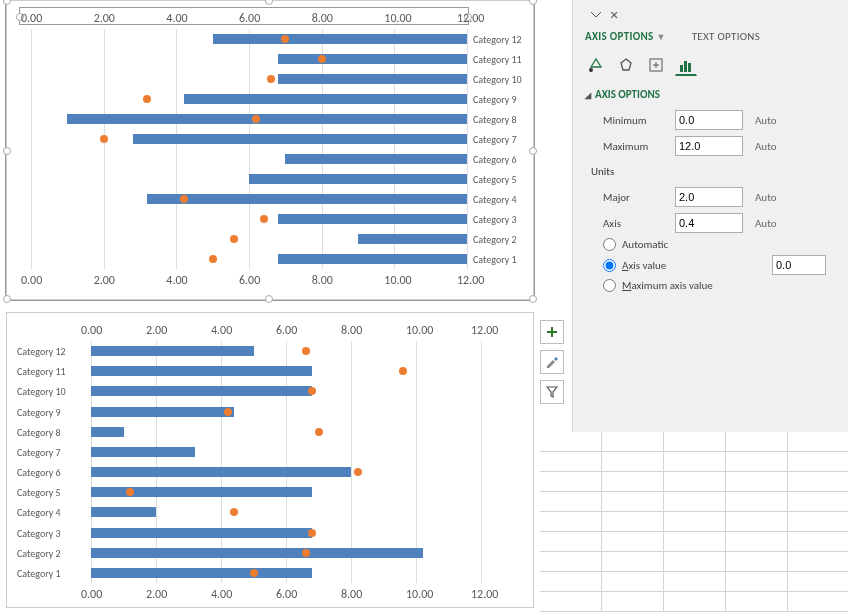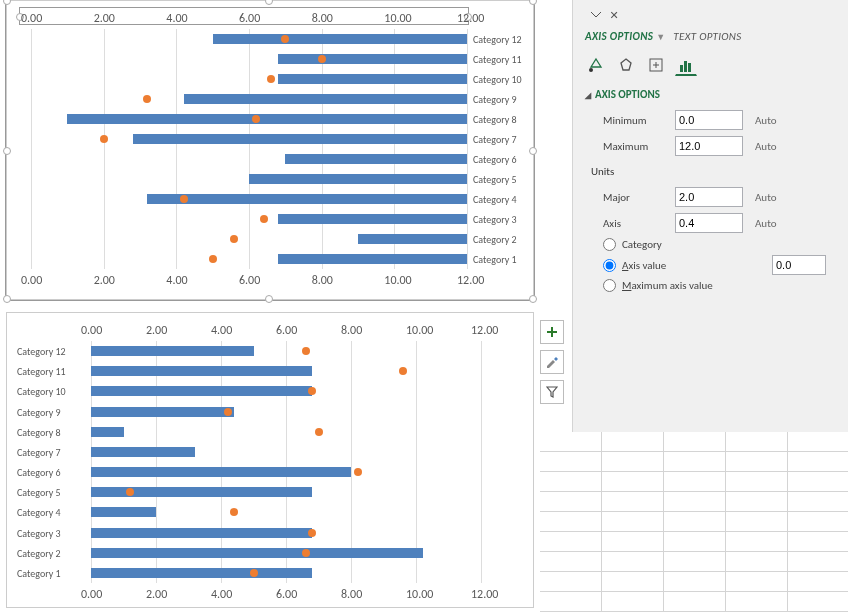--- a/index.html
+++ b/index.html
@@ -61,21 +61,21 @@
       border-left: 1px solid #d4d4d4;
       font-size: 11px;
       color: #444;
     }
     .panel-hdr { padding: 8px 10px 4px 12px; display: flex; align-items: center; }
     .panel-title { font-size: 16px; color: #217346; font-weight: 400; flex: 1; }
     .panel-close, .panel-menu {
       width: 14px; height: 14px; display: inline-flex; align-items:center; justify-content:center;
       color: #555; margin-left: 4px;
     }
-    .tabs { display: flex; gap: 8px; padding: 4px 12px 0 12px; font-style: italic; }
+    .tabs { display: flex; gap: 26px; padding: 4px 12px 0 12px; }
     .tab { font-size: 11px; color: #555; letter-spacing: 0.3px; padding-bottom: 3px;}
     .tab.active { color: #217346; font-weight: bold; }
     .tab .dd { font-size: 9px; margin-left: 3px; color: #888;}
     .icon-row { display: flex; gap: 8px; padding: 8px 12px 6px 12px; }
     .p-icon { width: 22px; height: 22px; display: flex; align-items:center; justify-content:center; border:1px solid transparent;}
     .p-icon.active { border-bottom: 2px solid #217346; }
     .section { padding: 6px 12px; }
     .sect-title { color: #217346; font-weight: bold; font-size: 11px; margin-bottom: 6px;}
     .sect-title::before { content: "◢ "; font-size: 8px; color:#555; margin-right:2px;}
     .sub-label { color:#333; font-size: 11px; margin: 6px 0 6px 6px; }
@@ -311,21 +311,21 @@
       <input type="text" value="2.0" style="">
       <span class="auto">Auto</span>
     </div>
     <div class="row">
       <label>Axis</label>
       <input type="text" value="0.4" style="">
       <span class="auto">Auto</span>
     </div>
     <div class="radio-row">
       <input type="radio" name="vc" style="">
-      <span>Category</span>
+      <span>Automatic</span>
     </div>
     <div class="radio-row">
       <input type="radio" name="vc" checked="" style="">
       <span><span class="underline">A</span><span>xis value</span></span>
       <input type="text" style="margin-left: auto; width: 54px; height: 20px; border: 1px solid rgb(171, 173, 179); font-size: 11px; padding: 1px 3px;" value="0.0">
     </div>
     <div class="radio-row">
       <input type="radio" name="vc" style="">
       <span><span class="underline">M</span><span>aximum axis value</span></span>
     </div>

